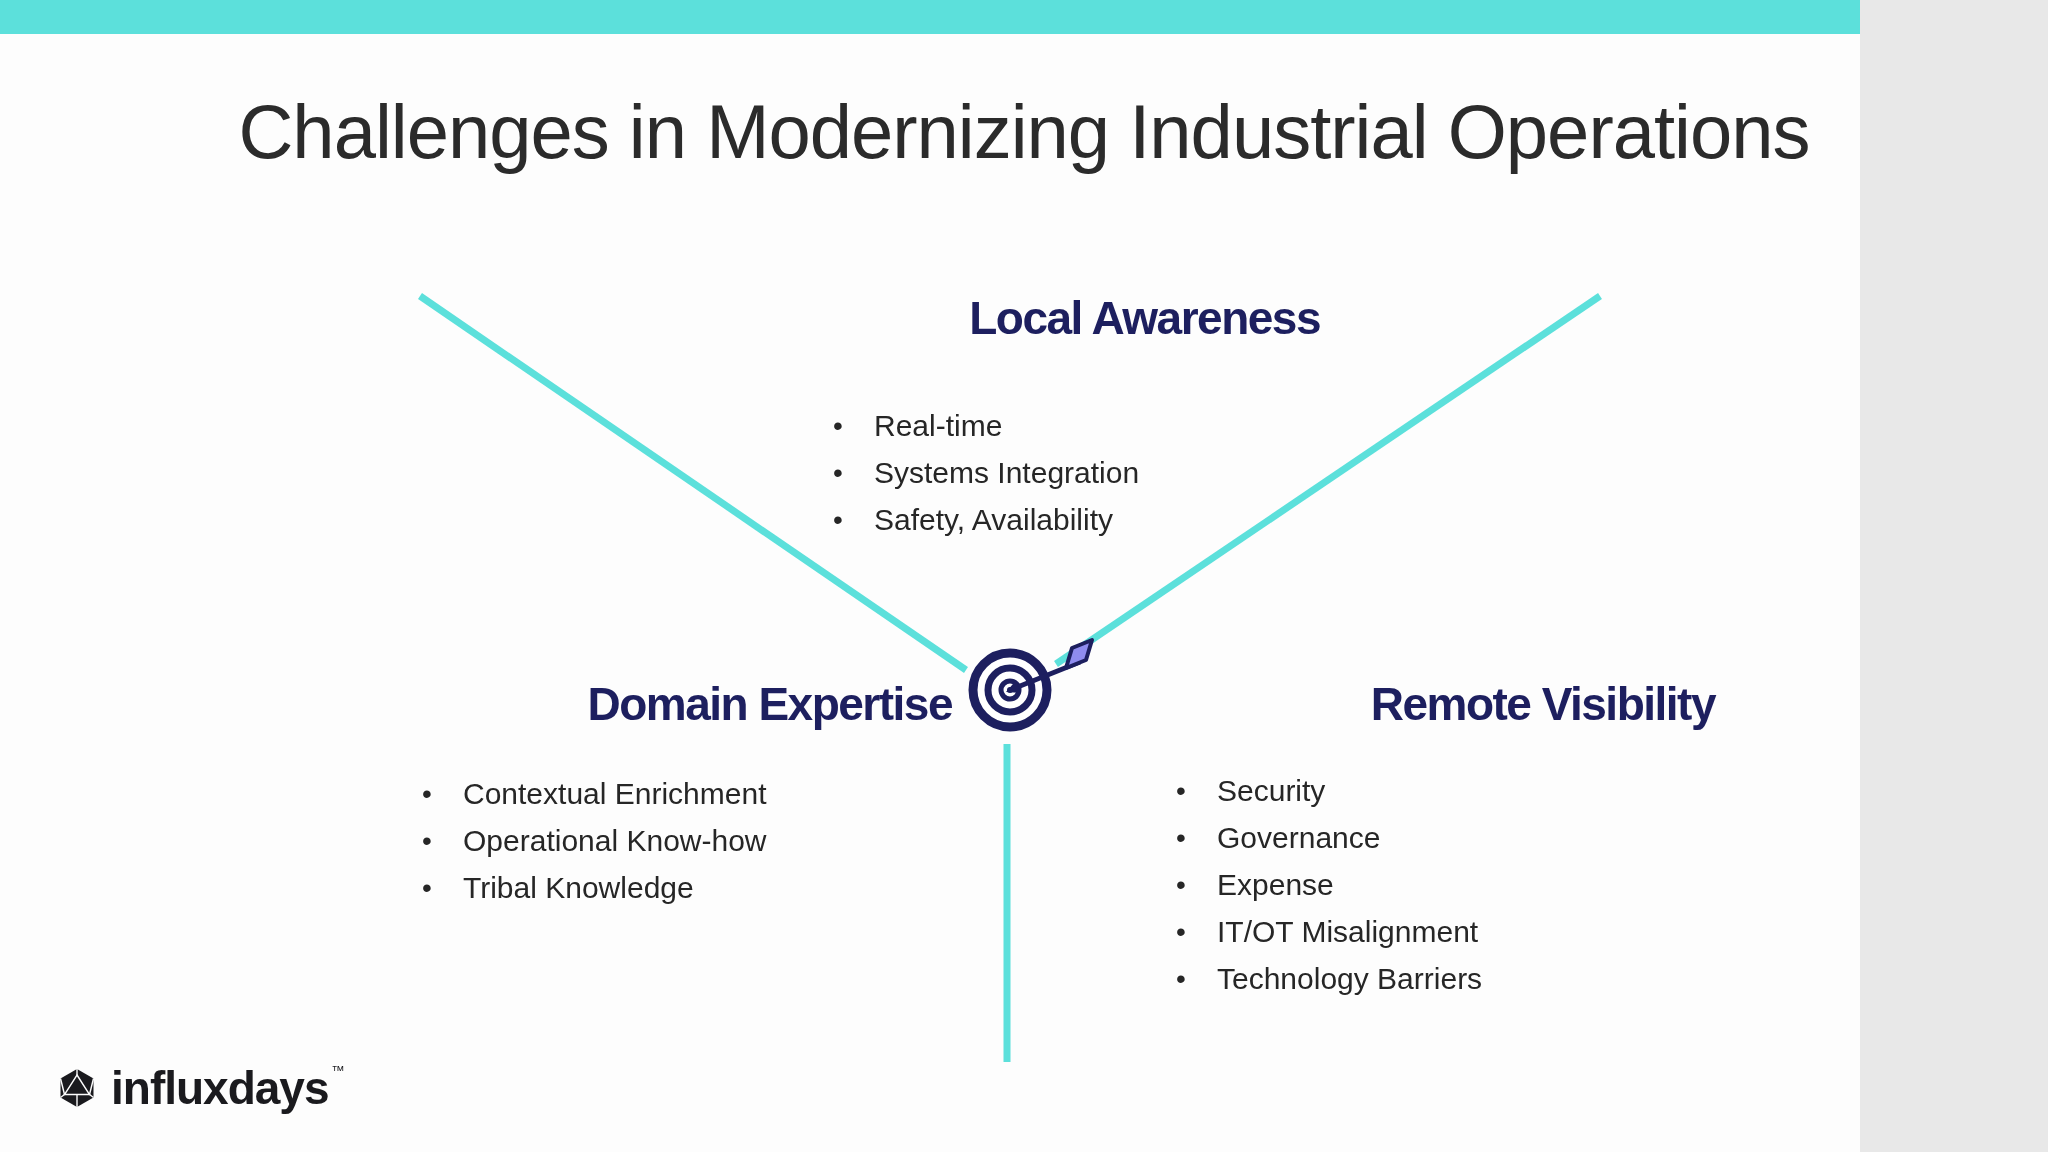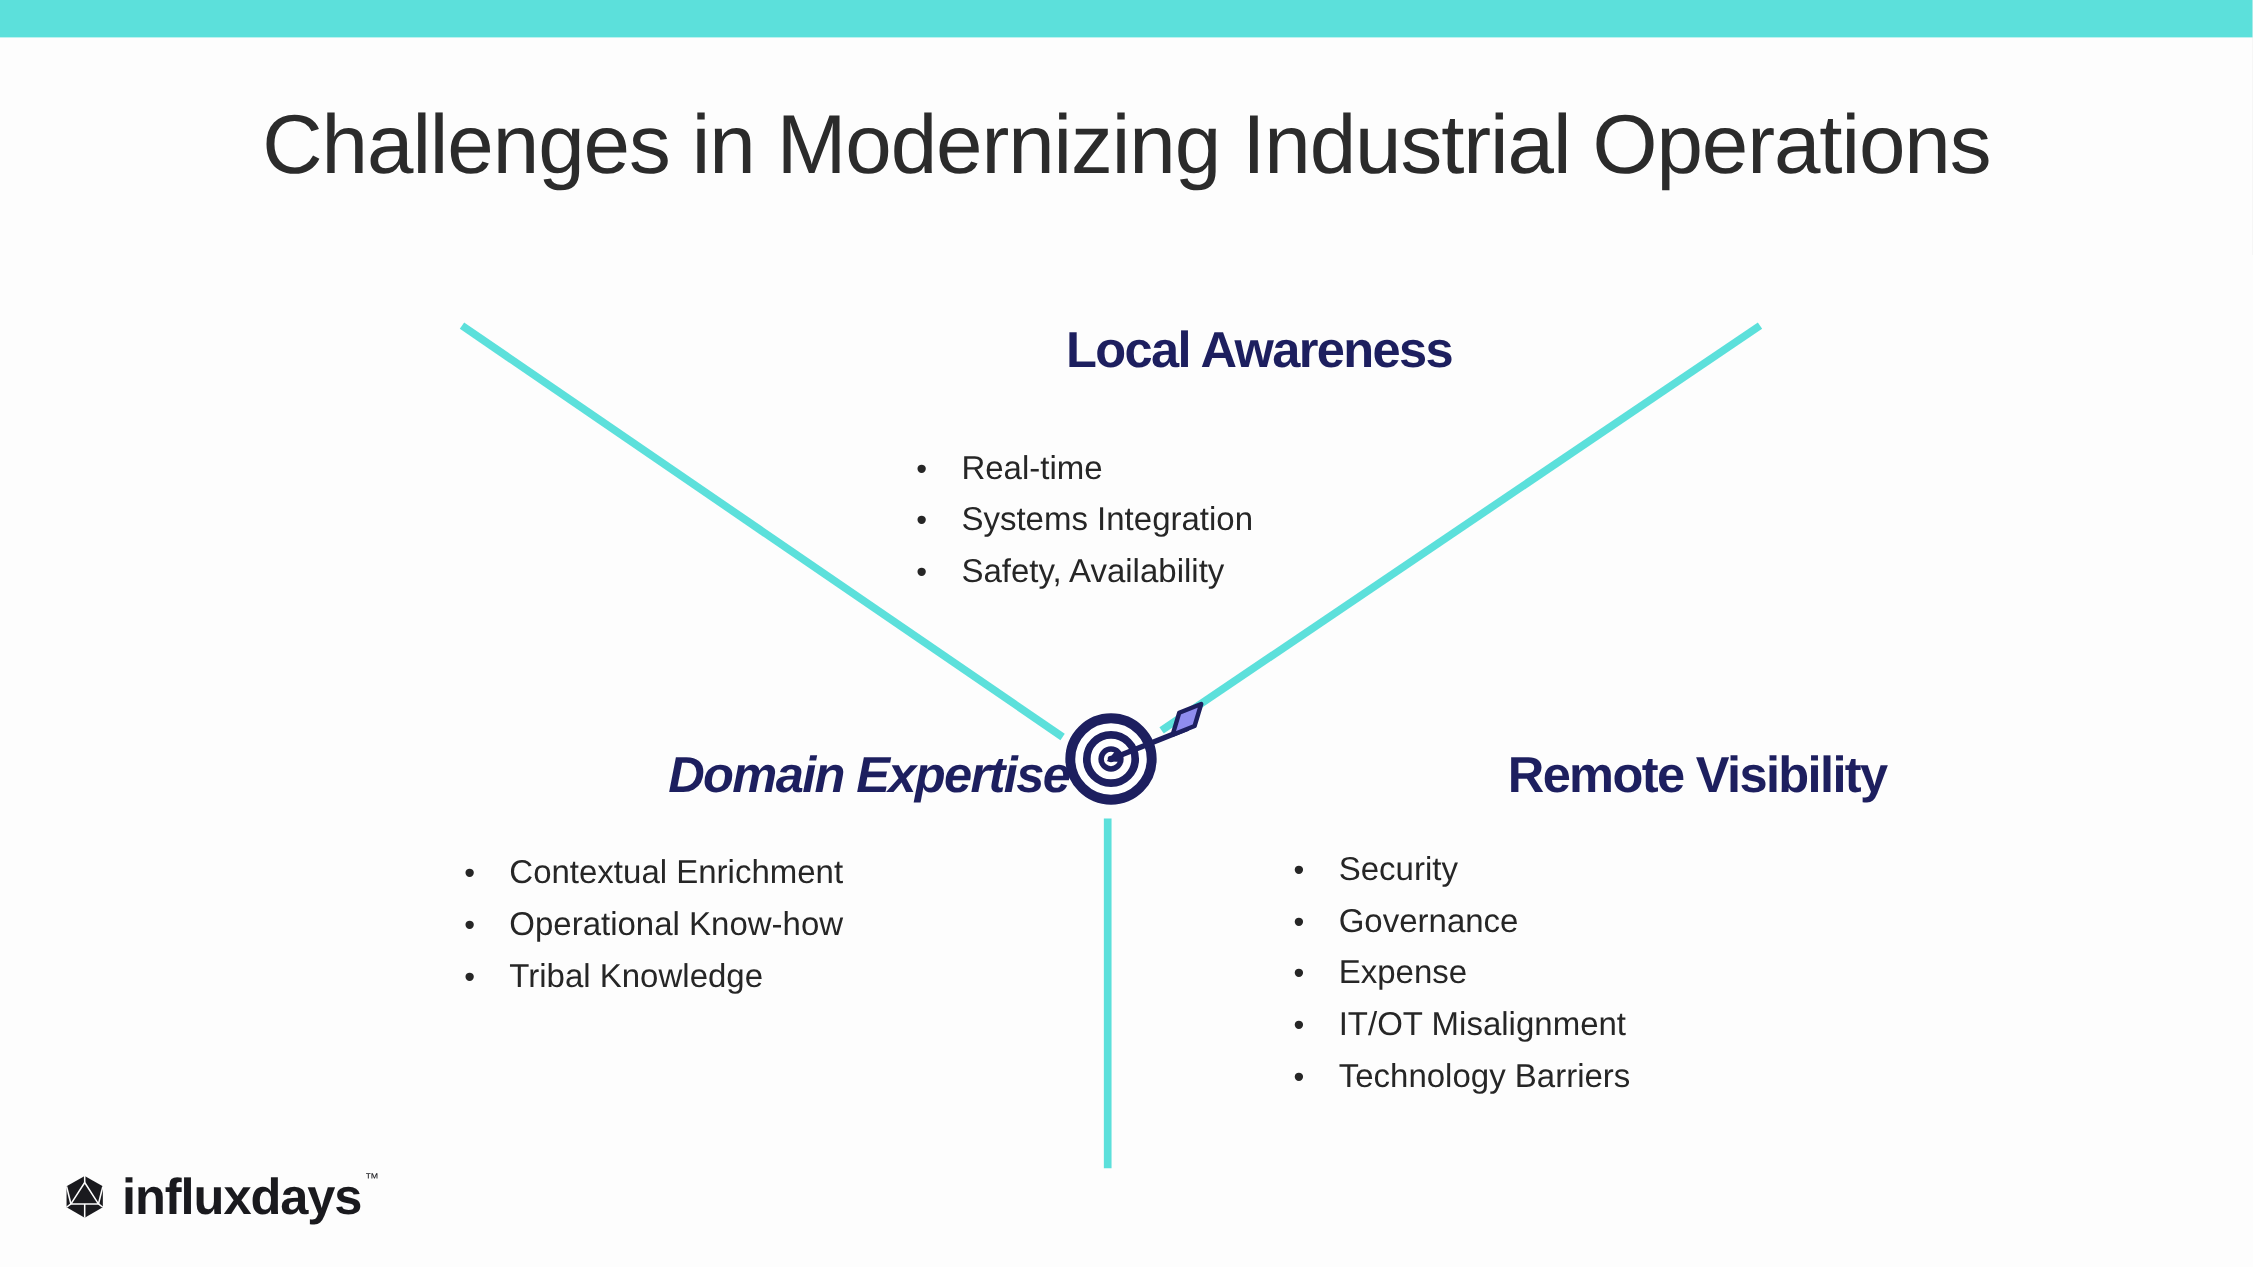--- a/index.html
+++ b/index.html
@@ -1,18 +1,18 @@
 <!DOCTYPE html>
 <html><head>
 <meta charset="utf-8">
 <style>
   html,body{margin:0;padding:0;background:#e8e8e8;}
   .slide{
     position:relative;
-    width:2048px;height:1152px;
+    width:1860px;height:1152px;
     background:#fdfdfd;
     overflow:hidden;
     font-family:"Liberation Sans","DejaVu Sans",sans-serif;
   }
   .topbar{
     position:absolute;left:0;top:0;width:2048px;height:34px;
     background:#5CE0DB;
   }
   .slide-title{
     position:absolute;left:0;top:88px;width:2048px;
@@ -22,21 +22,21 @@
   }
   .lines-svg{position:absolute;left:0;top:0;width:2048px;height:1152px;}
   .target-icon{position:absolute;left:952px;top:628px;width:160px;height:122px;}
   .section-heading{
     position:absolute;margin:0;
     font-size:46px;font-weight:700;letter-spacing:-1.5px;
     color:#1D1F5F;
     width:620px;text-align:right;line-height:1.15;
   }
   #heading-local{left:700px;top:292px;}
-  #heading-domain{left:352px;top:678px;font-style:italic;}
+  #heading-domain{left:332px;top:678px;}
   #heading-remote{left:1095px;top:678px;}
   ul.bullets{
     position:absolute;margin:0;padding:0;list-style:none;
     font-size:30px;color:#262626;line-height:47px;
   }
   ul.bullets li{position:relative;padding-left:43px;white-space:nowrap;}
   ul.bullets li::before{
     content:"\2022";
     position:absolute;left:2px;top:0;
     font-size:28px;color:#262626;

